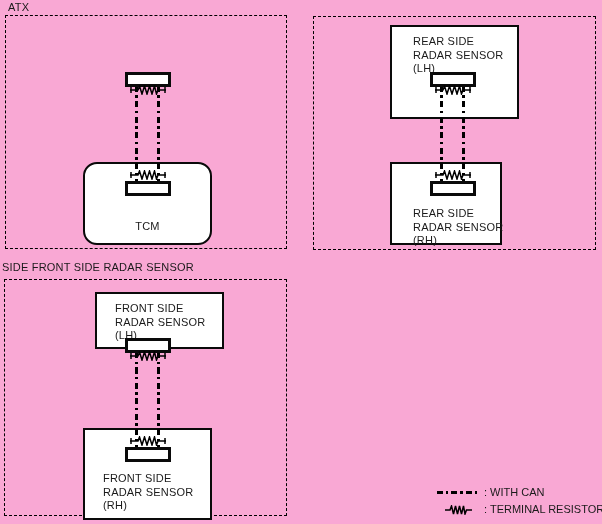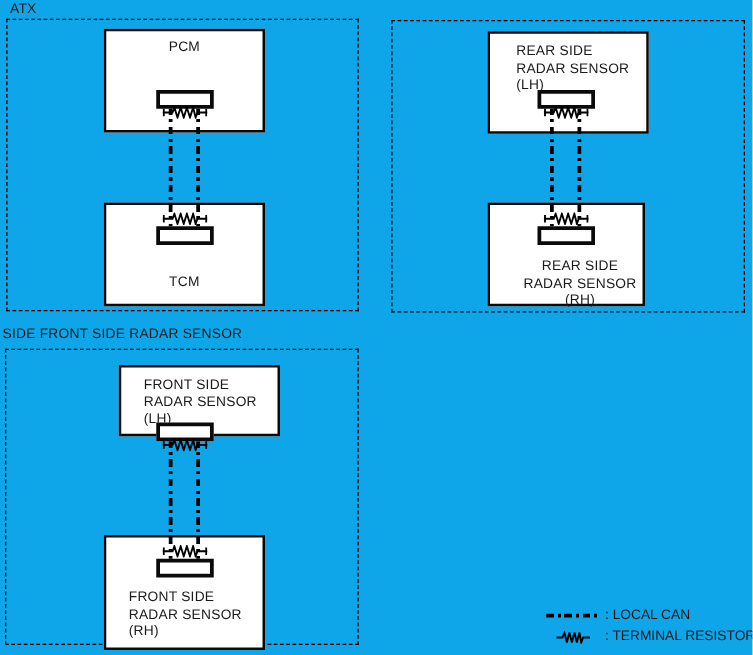--- a/index.html
+++ b/index.html
@@ -1,17 +1,17 @@
 <!DOCTYPE html>
 <html><head>
 <meta charset="utf-8">
 <style>
   html,body{margin:0;padding:0;background:#fff;}
   #stage{
-    position:relative;width:602px;height:524px;background:#0ea5e9;overflow:hidden;
+    position:relative;width:602px;height:524px;background:#f9a8d4;overflow:hidden;
     font-family:"Liberation Sans","DejaVu Sans",sans-serif;color:#1a1a1a;
   }
   .panel-title{
     position:absolute;font-size:11px;line-height:13px;letter-spacing:.2px;white-space:nowrap;
   }
   .panel{
     position:absolute;border:1.5px dashed #000;background:transparent;z-index:0;
   }
   .module{
     position:absolute;border:2.5px solid #0a0a0a;background:#fff;box-sizing:border-box;z-index:1;
@@ -36,55 +36,52 @@
   }
 </style>
 </head>
 <body>
 
 <div id="stage">
 
   <div class="panel-title" style="left:8px;top:1px;">ATX</div>
   <div class="panel" style="left:5px;top:15px;width:280px;height:232px;"></div>
 
-  <div class="module" style="left:83px;top:23px;width:129px;height:83px;">
-    <div class="module-label center" style="top:7px;">PCM</div>
-  </div>
   <div class="connector" style="left:125px;top:72px;"></div>
   <svg class="resistor" style="left:130px;top:85px;" width="36" height="10" viewBox="0 0 36 10">
     <path d="M0 5 H8 L9.5 1 L12 9 L14.5 1 L17 9 L19.5 1 L22 9 L24.5 1 L26.5 9 L28 5 H36 M1 2 V8 M35 2 V8" stroke="#000" stroke-width="1.5" fill="none"></path>
   </svg>
   <div class="can-line" style="left:135px;top:86px;height:97px;"></div>
   <div class="can-line" style="left:157px;top:86px;height:97px;"></div>
   <svg class="resistor" style="left:130px;top:170px;" width="36" height="10" viewBox="0 0 36 10">
     <path d="M0 5 H8 L9.5 1 L12 9 L14.5 1 L17 9 L19.5 1 L22 9 L24.5 1 L26.5 9 L28 5 H36 M1 2 V8 M35 2 V8" stroke="#000" stroke-width="1.5" fill="none"></path>
   </svg>
   <div class="connector" style="left:125px;top:181px;"></div>
 
-  <div class="module" style="left:83px;top:162px;width:129px;height:83px;">
+  <div class="module" style="left:83px;top:162px;width:129px;height:83px;border-radius:14px;">
     <div class="module-label center" style="top:56px;">TCM</div>
   </div>
 
   <div class="panel" style="left:313px;top:16px;width:281px;height:232px;"></div>
 
-  <div class="module" style="left:390px;top:25px;width:129px;height:82px;">
+  <div class="module" style="left:390px;top:25px;width:129px;height:94px;">
     <div class="module-label" style="left:21px;top:8px;width:102px;">REAR SIDE RADAR SENSOR (LH)</div>
   </div>
   <div class="connector" style="left:430px;top:72px;"></div>
   <svg class="resistor" style="left:435px;top:85px;" width="36" height="10" viewBox="0 0 36 10">
     <path d="M0 5 H8 L9.5 1 L12 9 L14.5 1 L17 9 L19.5 1 L22 9 L24.5 1 L26.5 9 L28 5 H36 M1 2 V8 M35 2 V8" stroke="#000" stroke-width="1.5" fill="none"></path>
   </svg>
   <div class="can-line" style="left:440px;top:86px;height:97px;"></div>
   <div class="can-line" style="left:462px;top:86px;height:97px;"></div>
   <svg class="resistor" style="left:435px;top:170px;" width="36" height="10" viewBox="0 0 36 10">
     <path d="M0 5 H8 L9.5 1 L12 9 L14.5 1 L17 9 L19.5 1 L22 9 L24.5 1 L26.5 9 L28 5 H36 M1 2 V8 M35 2 V8" stroke="#000" stroke-width="1.5" fill="none"></path>
   </svg>
   <div class="connector" style="left:430px;top:181px;"></div>
 
-  <div class="module" style="left:390px;top:162px;width:126px;height:83px;text-align:center;">
+  <div class="module" style="left:390px;top:162px;width:112px;height:83px;">
     <div class="module-label" style="left:21px;top:43px;width:102px;">REAR SIDE RADAR SENSOR (RH)</div>
   </div>
 
   <div class="panel-title" style="left:2px;top:261px;">SIDE FRONT SIDE RADAR SENSOR</div>
   <div class="panel" style="left:4px;top:279px;width:281px;height:235px;"></div>
 
   <div class="module" style="left:83px;top:292px;width:129px;height:57px;margin-left:12px;">
     <div class="module-label" style="left:18px;top:8px;width:106px;">FRONT SIDE RADAR SENSOR (LH)</div>
   </div>
   <div class="connector" style="left:125px;top:338px;"></div>
@@ -96,20 +93,20 @@
   <svg class="resistor" style="left:130px;top:436px;" width="36" height="10" viewBox="0 0 36 10">
     <path d="M0 5 H8 L9.5 1 L12 9 L14.5 1 L17 9 L19.5 1 L22 9 L24.5 1 L26.5 9 L28 5 H36 M1 2 V8 M35 2 V8" stroke="#000" stroke-width="1.5" fill="none"></path>
   </svg>
   <div class="connector" style="left:125px;top:447px;"></div>
 
   <div class="module" style="left:83px;top:428px;width:129px;height:92px;">
     <div class="module-label" style="left:18px;top:42px;width:106px;">FRONT SIDE RADAR SENSOR (RH)</div>
   </div>
 
   <div class="legend-can-sample" style="left:437px;top:491px;"></div>
-  <div class="legend-row" style="left:484px;top:486px;">: LOCAL CAN</div>
+  <div class="legend-row" style="left:484px;top:486px;">: WITH CAN</div>
 
   <svg class="resistor" style="left:445px;top:505px;" width="27" height="10" viewBox="0 0 27 10">
     <path d="M0 5 H5 L6.5 1 L8.5 9 L10.5 1 L12.5 9 L14.5 1 L16.5 9 L18.5 1 L20 9 L21.5 5 H27" stroke="#000" stroke-width="1.5" fill="none"></path>
   </svg>
   <div class="legend-row" style="left:484px;top:503px;">: TERMINAL RESISTOR</div>
 
 </div>
 
 </body></html>

